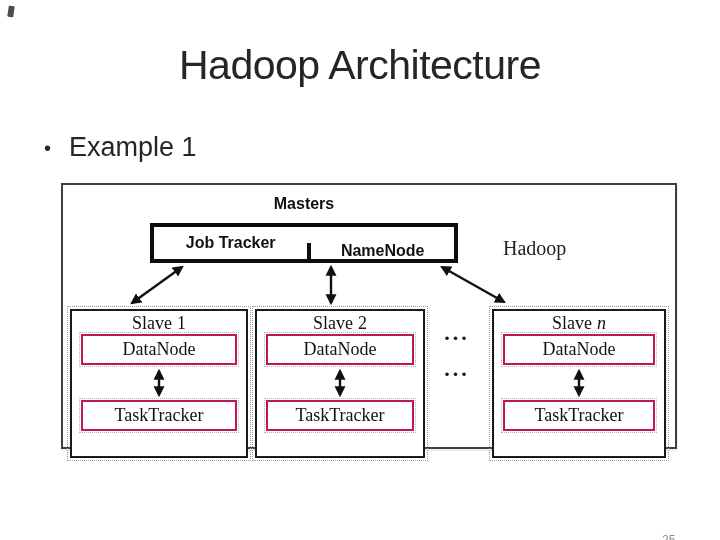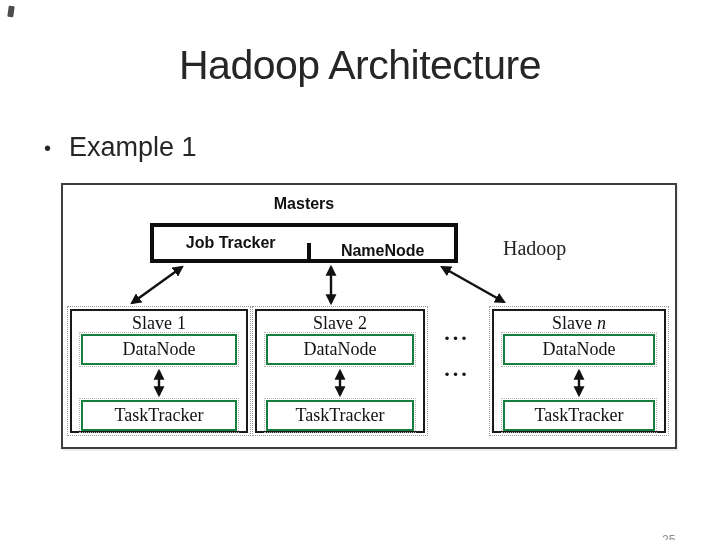--- a/index.html
+++ b/index.html
@@ -43,34 +43,34 @@
     flex:1;display:flex;align-items:center;justify-content:center;
     font-size:16px;font-weight:700;color:#111;
   }
   .master-cell + .master-cell{border-left:4px solid #0d0d0d;flex:0.93;margin-top:16px;}
   .hadoop-label{
     position:absolute;left:440px;top:52px;width:90px;
     font-family:"Liberation Serif","DejaVu Serif",serif;font-size:20px;color:#222;
   }
   
   .slave-card{
-    position:absolute;top:124px;height:124px;border:2px solid #1a1a1a;
+    position:absolute;top:124px;height:149px;border:2px solid #1a1a1a;
     box-sizing:border-box;background:#fff;outline:1px dotted #9a9a9a;outline-offset:2px;
   }
   .slave-1{left:7px;width:178px;}
   .slave-2{left:192px;width:170px;}
   .slave-n{left:429px;width:174px;}
   .slave-title{
     position:absolute;top:2px;left:0;width:100%;text-align:center;
     font-family:"Liberation Serif","DejaVu Serif",serif;font-size:18px;color:#111;
   }
   .slave-title .suffix{margin-left:0.28em;}
   .slave-title .italic{font-style:italic;}
   .node-box{
-    position:absolute;left:9px;right:9px;height:31px;border:2px solid #15803d;
+    position:absolute;left:9px;right:9px;height:31px;border:2px solid #be185d;
     box-sizing:border-box;background:#fff;display:flex;align-items:center;justify-content:center;
     font-family:"Liberation Serif","DejaVu Serif",serif;font-size:18px;color:#111;
     outline:1px dotted #b5b5b5;outline-offset:1px;
   }
   .datanode{top:23px;}
   .tasktracker{top:89px;}
   
   .dots{
     position:absolute;left:374px;width:40px;height:24px;line-height:20px;text-align:center;
     font-family:"Liberation Serif","DejaVu Serif",serif;font-weight:700;font-size:22px;

